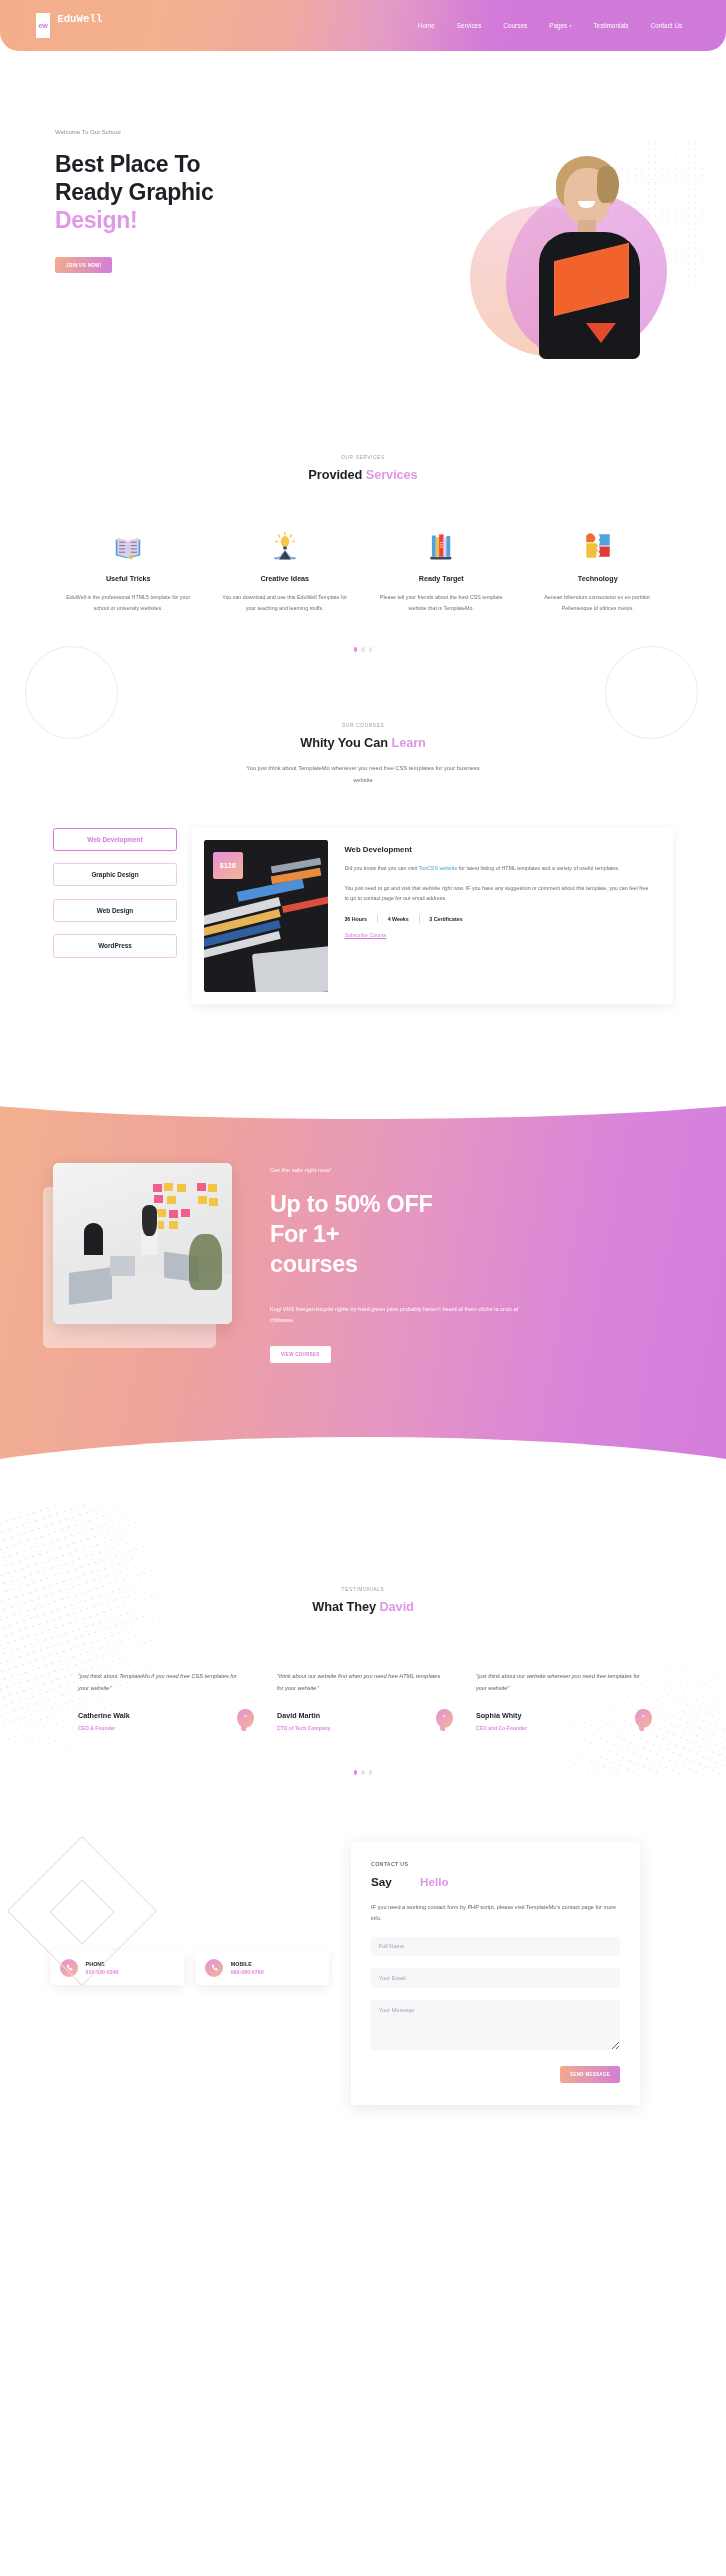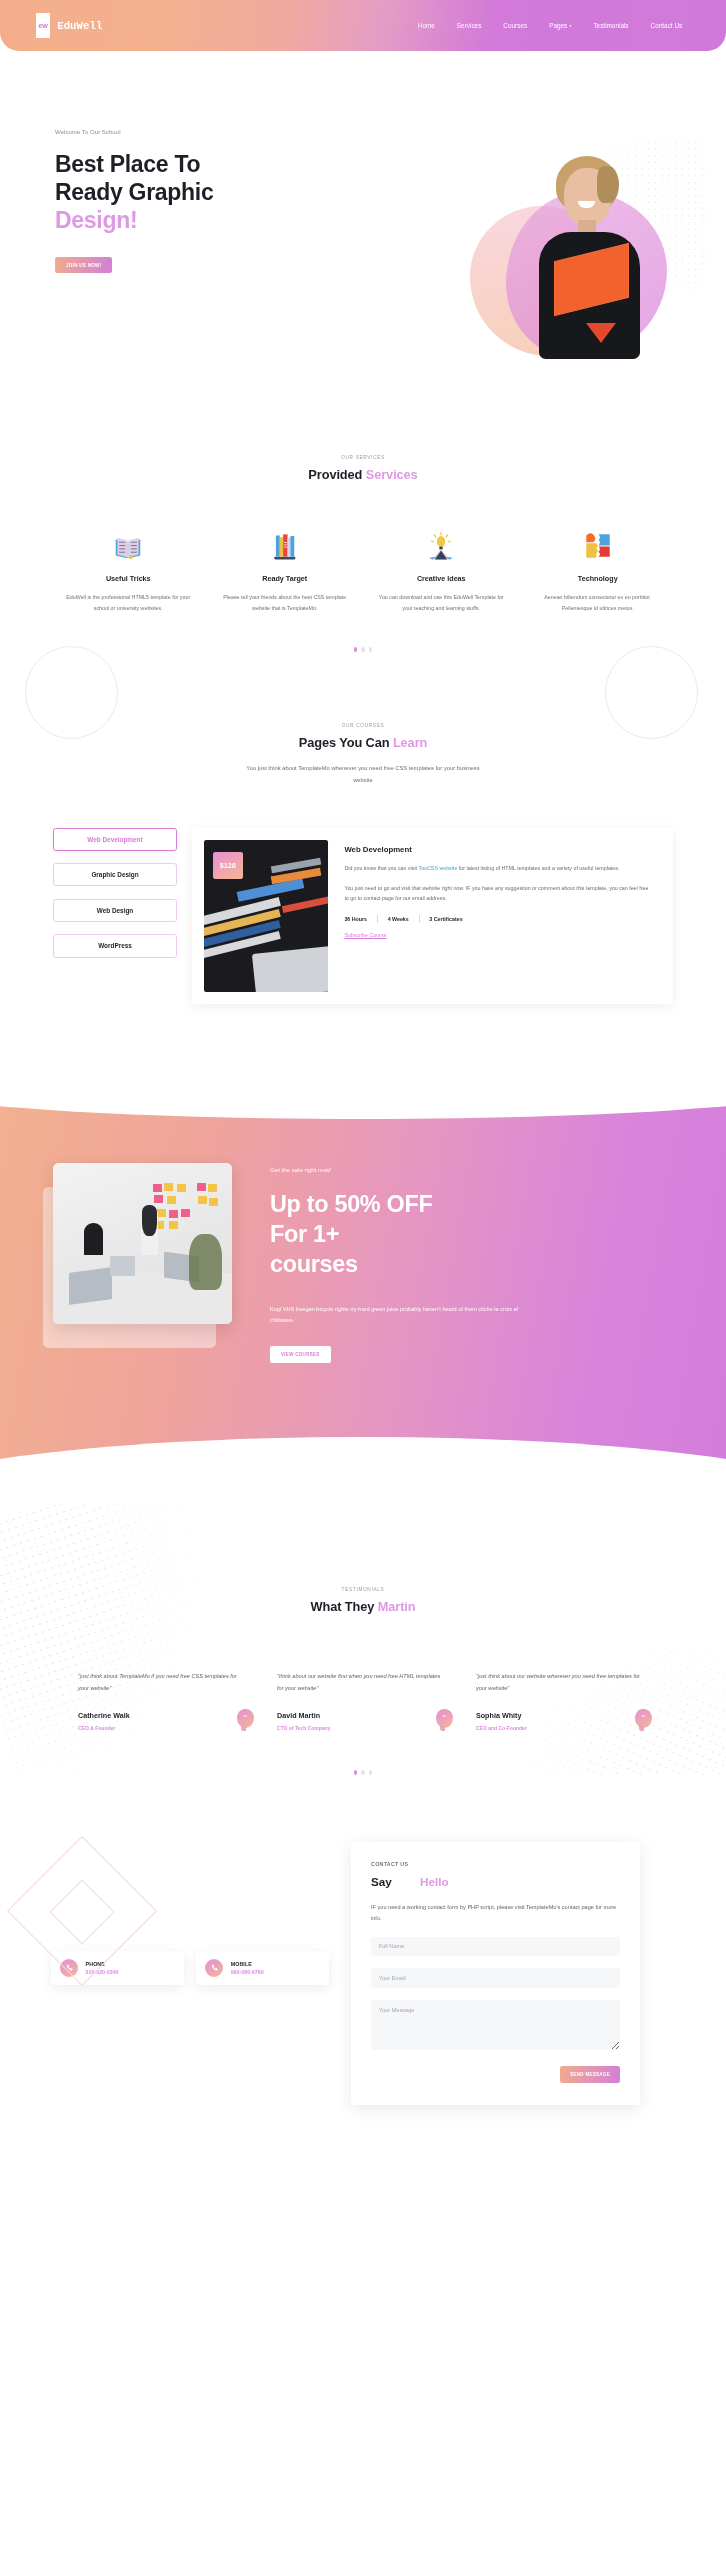--- a/index.html
+++ b/index.html
@@ -14,21 +14,21 @@
   .page { width:726px; position:relative; }
 
   
   .header-wrap { position:relative; height:61px; }
   .header-bar {
     position:absolute; left:0; right:0; top:0; height:51px;
     background:linear-gradient(100deg,#f3ad8b 0%,#f4b18e 22%,#f0a9a0 40%,#e49ec4 52%,#d279d9 68%,#cf7ada 100%);
     border-bottom-left-radius:19px; border-bottom-right-radius:19px;
     display:flex; align-items:center; padding:0 36px;
   }
-  .brand { display:flex; align-items:center; gap:7.2px; }
+  .brand { display:flex; gap:7.2px; }
   .brand-mark {
     width:14px; height:25.6px; background:#fff; display:flex;
     align-items:center; justify-content:center;
     font-weight:700; font-size:7.2px; color:#cf7ada; letter-spacing:-0.3px;
   }
   .brand-name { color:#fff; font-size:10.6px; font-weight:700; letter-spacing:0.1px;font-family:Liberation Mono, monospace; }
   .nav { margin-left:auto; display:flex; align-items:center; gap:22px; padding-right:7.8px; }
   .nav a {
     color:#fff; font-size:6.4px; text-decoration:none; opacity:.97;
     display:flex; align-items:center; gap:2.2px; white-space:nowrap;
@@ -343,40 +343,20 @@
             </g>
             <path d="M28 36 l5 0 0 9 -2.5 -3 -2.5 3 z" fill="#f0c040"></path>
           </svg>
         </div>
         <div class="svc-name">Useful Tricks</div>
         <div class="svc-desc">EduWell is the professional HTML5 template for your school or university websites.</div>
       </div>
 
       <div class="svc">
         <div class="svc-icon">
-          <svg width="25.6" height="29" viewBox="0 0 46 52">
-            <rect x="4" y="46" width="38" height="5" rx="2" fill="#3b4a63"></rect>
-            <rect x="7" y="8" width="7" height="38" fill="#4fa3dd"></rect>
-            <rect x="14" y="11" width="6" height="35" fill="#f0c040"></rect>
-            <rect x="20" y="6" width="8" height="40" fill="#e8463c"></rect>
-            <rect x="28" y="12" width="5" height="34" fill="#e3cfe3"></rect>
-            <rect x="33" y="9" width="7" height="37" fill="#4fa3dd"></rect>
-            <g fill="#fff" opacity=".85">
-              <rect x="21.5" y="20" width="5" height="1.6"></rect>
-                <rect x="21.5" y="24" width="5" height="1.6"></rect>
-                <rect x="21.5" y="28" width="5" height="1.6"></rect>
-            </g>
-          </svg>
-        </div>
-        <div class="svc-name">Ready Target</div>
-        <div class="svc-desc">Please tell your friends about the best CSS template website that is TemplateMo.</div>
-      </div>
-
-      <div class="svc">
-        <div class="svc-icon">
           <svg width="28" height="29" viewBox="0 0 50 52">
             <g stroke="#f0b429" stroke-width="1.8" stroke-linecap="round">
               <path d="M25 2 v5"></path>
                 <path d="M13 7 l3 4"></path>
                 <path d="M37 7 l-3 4"></path>
               <path d="M8 18 l4 1.5"></path>
                 <path d="M42 18 l-4 1.5"></path>
             </g>
             <ellipse cx="25" cy="19" rx="7.5" ry="10" fill="#f2c845"></ellipse>
             <rect x="22" y="28" width="6" height="5" fill="#34465f"></rect>
@@ -386,20 +366,40 @@
             <path d="M9 51 L4 48 L18 46 Z" fill="#4fa3dd"></path>
             <path d="M41 51 L46 48 L32 46 Z" fill="#4fa3dd"></path>
           </svg>
         </div>
         <div class="svc-name">Creative Ideas</div>
         <div class="svc-desc">You can download and use this EduWell Template for your teaching and learning stuffs.</div>
       </div>
 
       <div class="svc">
         <div class="svc-icon">
+          <svg width="25.6" height="29" viewBox="0 0 46 52">
+            <rect x="4" y="46" width="38" height="5" rx="2" fill="#3b4a63"></rect>
+            <rect x="7" y="8" width="7" height="38" fill="#4fa3dd"></rect>
+            <rect x="14" y="11" width="6" height="35" fill="#f0c040"></rect>
+            <rect x="20" y="6" width="8" height="40" fill="#e8463c"></rect>
+            <rect x="28" y="12" width="5" height="34" fill="#e3cfe3"></rect>
+            <rect x="33" y="9" width="7" height="37" fill="#4fa3dd"></rect>
+            <g fill="#fff" opacity=".85">
+              <rect x="21.5" y="20" width="5" height="1.6"></rect>
+                <rect x="21.5" y="24" width="5" height="1.6"></rect>
+                <rect x="21.5" y="28" width="5" height="1.6"></rect>
+            </g>
+          </svg>
+        </div>
+        <div class="svc-name">Ready Target</div>
+        <div class="svc-desc">Please tell your friends about the best CSS template website that is TemplateMo.</div>
+      </div>
+
+      <div class="svc">
+        <div class="svc-icon">
           <svg width="28" height="29" viewBox="0 0 50 52">
             <path d="M4 8 q8 -8 14 0 q5 6 -1 12 l-13 0 z" fill="#f26c2a"></path>
             <path d="M26 6 h20 v20 h-20 q5 -7 0 -10 q5 -4 0 -10 z" fill="#4fa3dd"></path>
             <path d="M4 22 h18 q5 5 0 9 q5 5 0 9 v8 h-18 z" fill="#f0c040"></path>
             <path d="M26 28 h20 v18 h-20 q5 -5 0 -9 q5 -5 0 -9 z" fill="#e53935"></path>
           </svg>
         </div>
         <div class="svc-name">Technology</div>
         <div class="svc-desc">Aenean bibendum consectetur ex eu porttitor. Pellentesque id ultrices metus.</div>
       </div>
@@ -409,21 +409,21 @@
       <span class="dot on"></span>
       <span class="dot"></span>
       <span class="dot"></span>
     </div>
   </section>
 
   <section class="courses">
     <div class="sect-head">
       <div class="sect-kicker">OUR COURSES</div>
       <div class="sect-title">
-        <span>Pages You Can </span><span class="accent">Learn</span>
+        <span>Whity You Can </span><span class="accent">Learn</span>
       </div>
       <div class="sect-sub" style="max-width:239px;margin-left:auto;margin-right:auto;">You just think about TemplateMo whenever you need free CSS templates for your business website</div>
     </div>
 
     <div class="courses-body">
       <div class="tabs">
         <div class="tab active">Web Development</div>
         <div class="tab">Graphic Design</div>
         <div class="tab">Web Design</div>
         <div class="tab">WordPress</div>
@@ -502,21 +502,21 @@
       </div>
     </div>
   </section>
 
   <section class="testi">
     <div class="testi-wave"></div>
     <div class="testi-wave2"></div>
     <div class="sect-head">
       <div class="sect-kicker">TESTIMONIALS</div>
       <div class="sect-title">
-        <span>What They </span><span class="accent">Martin</span>
+        <span>What They </span><span class="accent">David</span>
       </div>
     </div>
     <div class="testi-grid">
       <div class="testi-col">
         <div class="testi-quote">"just think about TemplateMo if you need free CSS templates for your website"</div>
         <div class="testi-name">Catherine Walk</div>
         <div class="testi-role">CEO &amp; Founder</div>
         <div class="qbubble">”</div>
       </div>
       <div class="testi-col">

